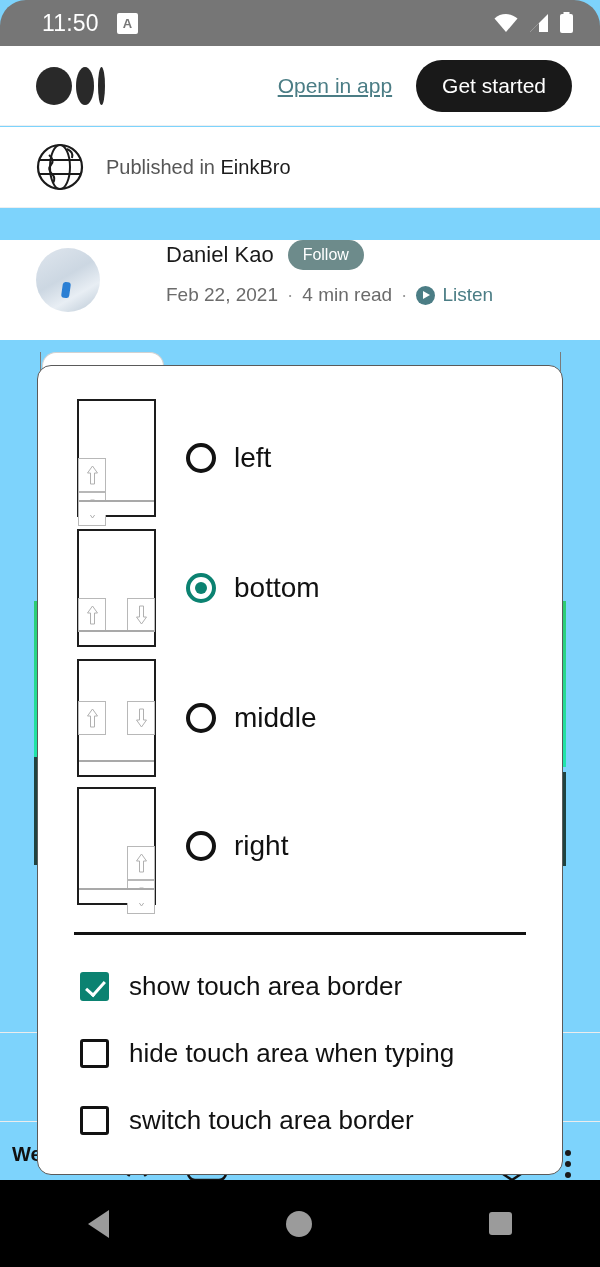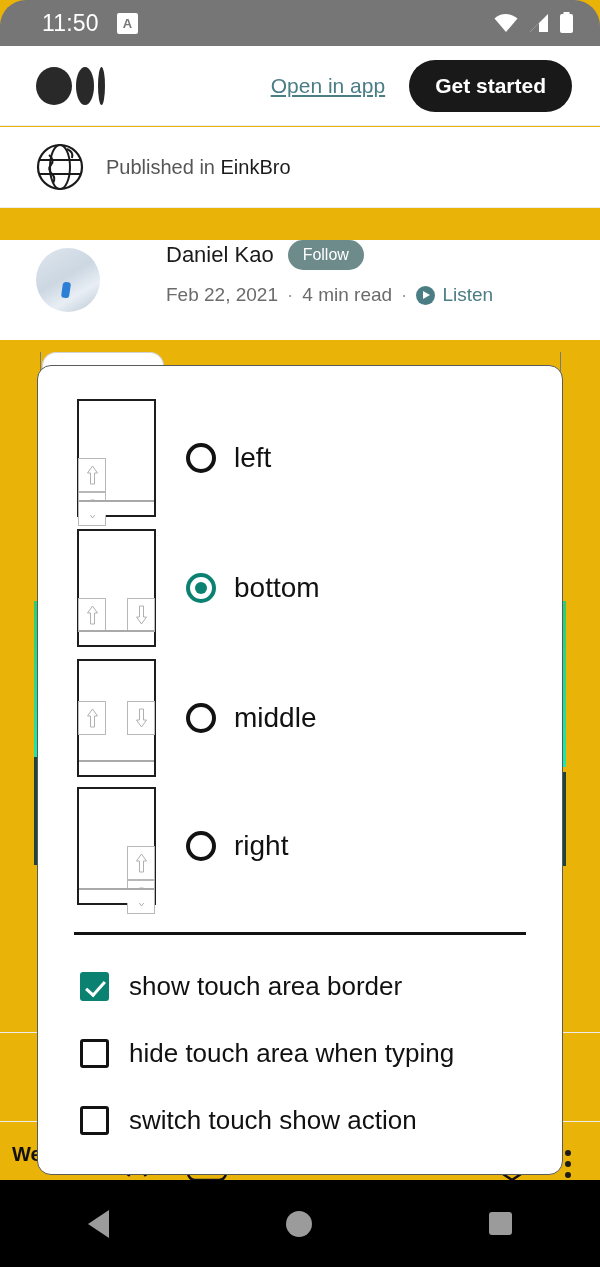--- a/index.html
+++ b/index.html
@@ -9,21 +9,21 @@
     height: 1267px;
     background: #ffffff;
     font-family: "Liberation Sans", sans-serif;
     overflow: hidden;
   }
 
   #phone {
     position: relative;
     width: 600px;
     height: 1267px;
-    background: #eab308;
+    background: #7dd3fc;
     overflow: hidden;
   }
 
   
   .status-bar {
     position: absolute;
     top: 0; left: 0;
     width: 600px; height: 46px;
     background: #767676;
     display: flex;
@@ -83,21 +83,21 @@
     margin-left: auto;
     color: #4b7d85;
     font-size: 21px;
   }
   .get-started {
     margin-left: 24px;
     margin-right: 28px;
     background: #191919;
     color: #ffffff;
     font-size: 21px;
-    font-weight: bold;
+    font-weight: normal;
     border: none;
     border-radius: 30px;
     padding: 14px 26px;
     font-family: "Liberation Sans", sans-serif;
   }
 
   
   .pub-row {
     position: absolute;
     top: 127px; left: 0;
@@ -564,21 +564,21 @@
     <div class="check-row c0">
       <div class="checkbox checked"></div>
       <div class="check-label">show touch area border</div>
     </div>
     <div class="check-row c1">
       <div class="checkbox"></div>
       <div class="check-label">hide touch area when typing</div>
     </div>
     <div class="check-row c2">
       <div class="checkbox"></div>
-      <div class="check-label">switch touch show action</div>
+      <div class="check-label">switch touch area border</div>
     </div>
 
   </div>
 
   <div class="nav-bar">
     <div class="nav-back"></div>
     <div class="nav-home"></div>
     <div class="nav-recent"></div>
   </div>
 

